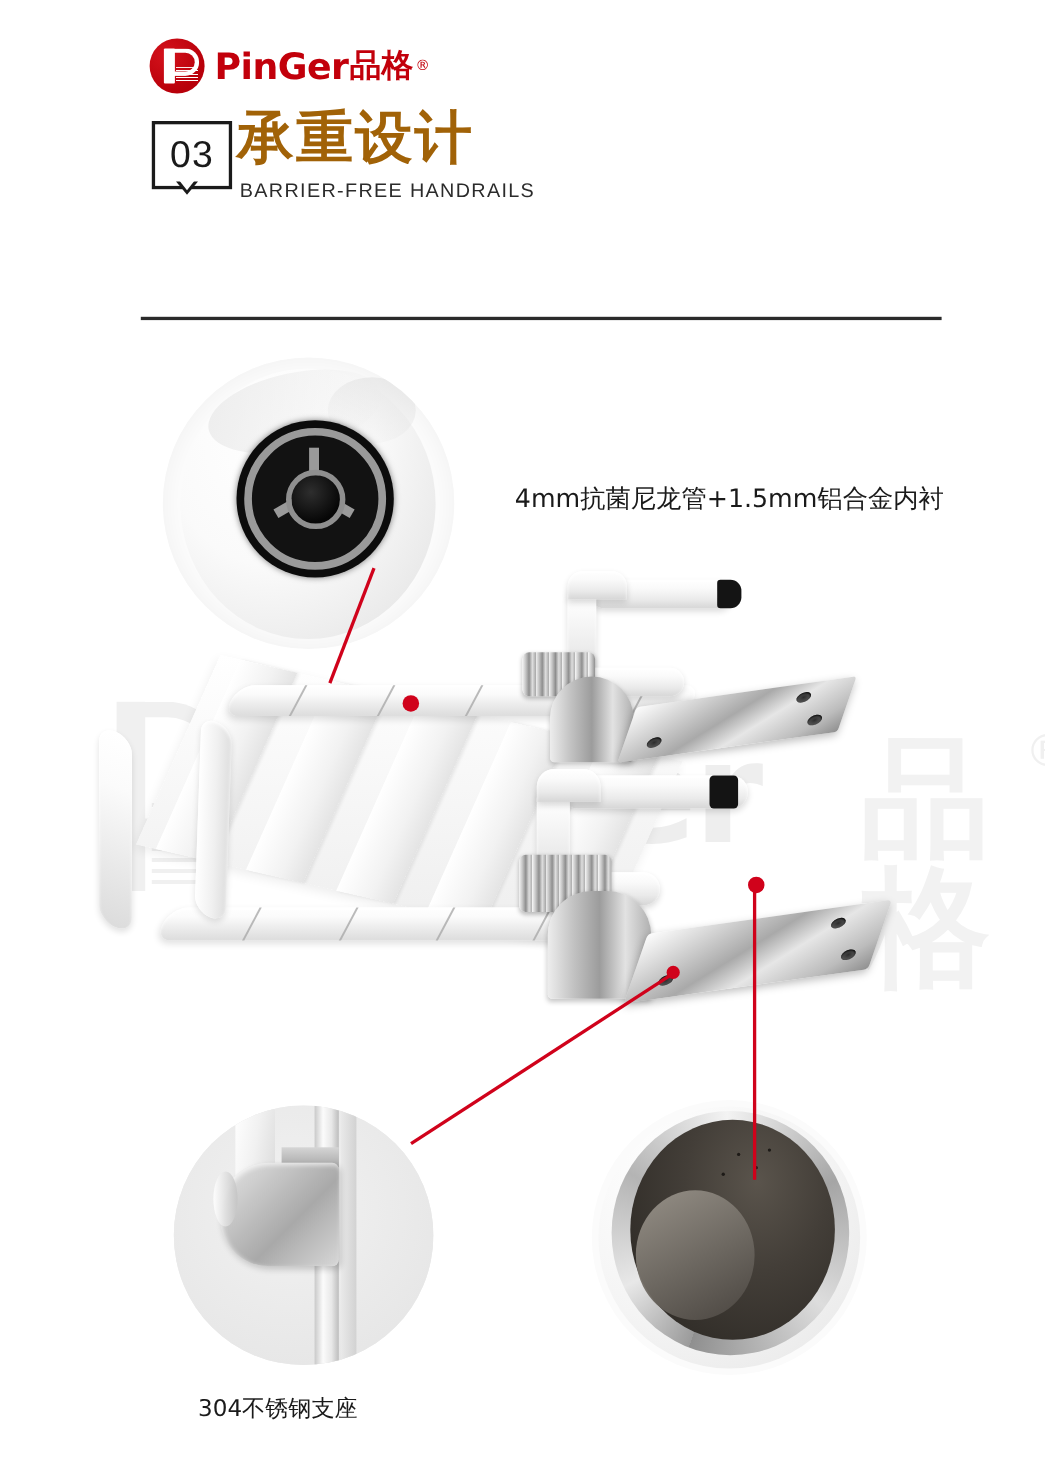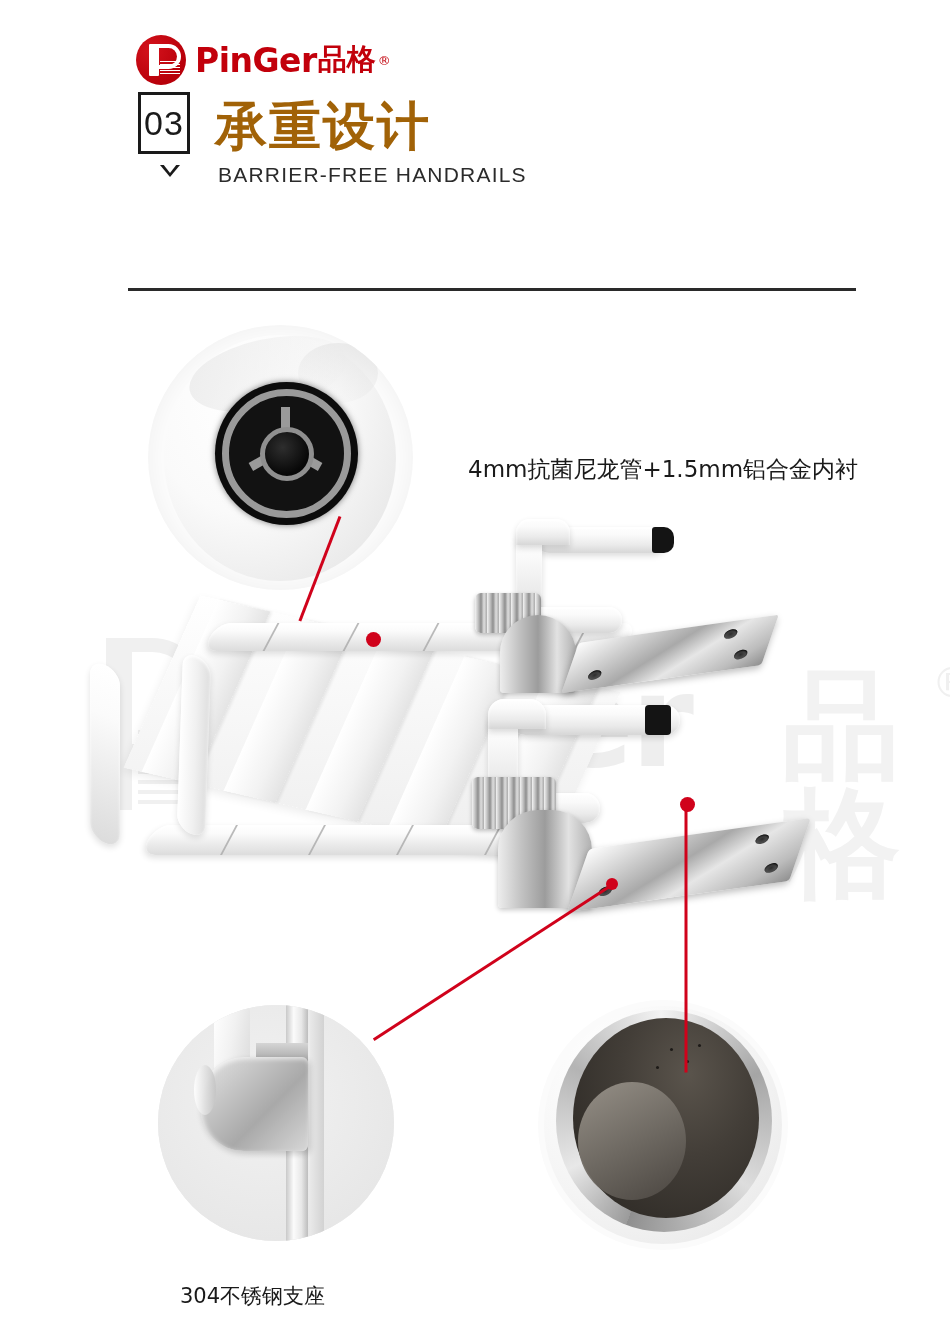--- a/index.html
+++ b/index.html
@@ -19,31 +19,31 @@
     background:radial-gradient(circle at 30% 30%, #d4121c 0%, #b8000a 70%);}
   .logo-mark::before{content:"";position:absolute;left:13px;top:9px;width:10px;height:32px;background:#fff;border-radius:1px;}
   .logo-mark::after{content:"";position:absolute;left:22px;top:9px;width:19px;height:17px;border:4px solid #fff;border-left:none;border-radius:0 14px 14px 0;}
   .logo-stripes{position:absolute;left:24px;top:26px;width:20px;height:15px;
     background:repeating-linear-gradient(to bottom,#fff 0px,#fff 1px,transparent 1px,transparent 3px);}
   .logo-text{font-family:"DejaVu Sans",sans-serif;font-weight:bold;font-size:33px;color:#c2000b;
     letter-spacing:-0.5px;margin-left:9px;white-space:nowrap;line-height:1;}
   .logo-cn{font-family:"DejaVu Sans",sans-serif;font-weight:bold;font-size:29px;color:#c2000b;margin-left:1px;}
   .logo-r{font-size:13px;color:#c2000b;vertical-align:super;margin-left:2px;font-family:"DejaVu Sans",sans-serif;}
 
-  .badge{position:absolute;left:138px;top:92px;width:52px;height:62px;border:3px solid #1a1a1a;
+  .badge{position:absolute;left:138px;top:110px;width:73px;height:62px;border:3px solid #1a1a1a;
     display:flex;align-items:center;justify-content:center;box-sizing:border-box;}
   .badge span{font-size:34px;font-weight:400;letter-spacing:1px;font-family:"Liberation Sans",sans-serif;color:#1a1a1a;}
   .badge-tail{position:absolute;left:160px;top:165px;width:0;height:0;
     border-left:10px solid transparent;border-right:10px solid transparent;border-top:12px solid #1a1a1a;}
   .badge-tail::after{content:"";position:absolute;left:-7px;top:-13px;width:0;height:0;
     border-left:7px solid transparent;border-right:7px solid transparent;border-top:9px solid #fff;}
 
   .title-cn{position:absolute;left:215px;top:100px;font-size:52px;font-weight:bold;letter-spacing:2px;
     font-family:"DejaVu Sans",sans-serif;color:#a16207;line-height:1;}
-  .title-en{position:absolute;left:218px;top:164px;font-size:21px;letter-spacing:1.2px;
+  .title-en{position:absolute;left:218px;top:164px;font-size:18px;letter-spacing:1.2px;
     font-family:"Liberation Sans",sans-serif;color:#2b2b2b;line-height:1;}
 
   .desc{position:absolute;left:132px;top:224px;width:700px;font-size:19.5px;line-height:31px;
     font-family:"DejaVu Sans",sans-serif;color:#1a1a1a;letter-spacing:0.2px;}
   .desc div{white-space:nowrap;}
   .divider{position:absolute;left:128px;top:288px;width:728px;height:3px;background:#2a2a2a;}
 
   
   .watermark{position:absolute;left:70px;top:620px;width:830px;height:220px;
     pointer-events:none;user-select:none;opacity:1;}
@@ -153,21 +153,21 @@
   .wtube{position:absolute;border-radius:22px;
     background:linear-gradient(to bottom,#ffffff 0%,#fafafa 30%,#eaeaea 70%,#d6d6d6 100%);
     box-shadow:0 3px 6px rgba(0,0,0,.14), inset 0 2px 3px rgba(255,255,255,.9);}
   .cap{position:absolute;border-radius:4px;background:#141414;}
 
   
   .lead{position:absolute;background:#d0021b;transform-origin:0 50%;}
   .dot{position:absolute;width:15px;height:15px;border-radius:50%;background:#d0021b;}
   .dot.sm{width:12px;height:12px;}
 
-  .lbl{position:absolute;font-family:"DejaVu Sans",sans-serif;color:#1a1a1a;white-space:nowrap;margin-top:16px;}
+  .lbl{position:absolute;font-family:"DejaVu Sans",sans-serif;color:#1a1a1a;white-space:nowrap;}
   #lbl-nylon{left:468px;top:438px;font-size:23px;}
   #lbl-seat{left:180px;top:1266px;font-size:21px;}
   #lbl-tube{left:508px;top:1264px;font-size:21px;}
 </style>
 </head>
 <body>
 
 <div class="page">
 
   <div class="logo-row">

